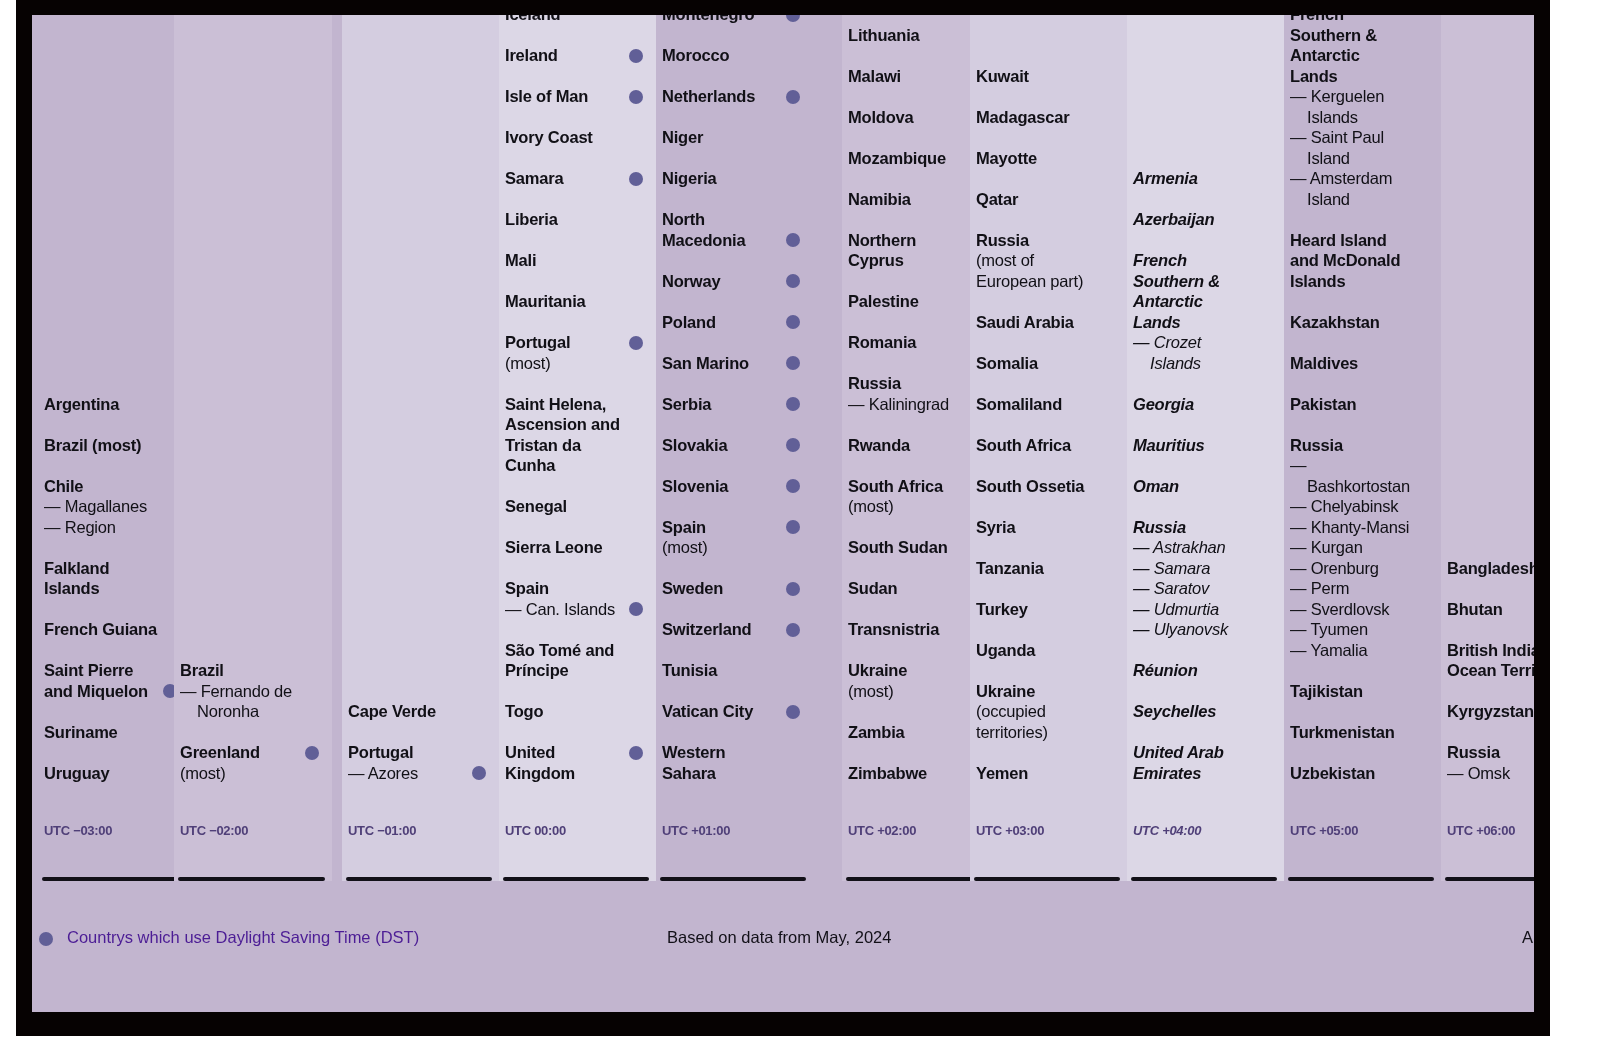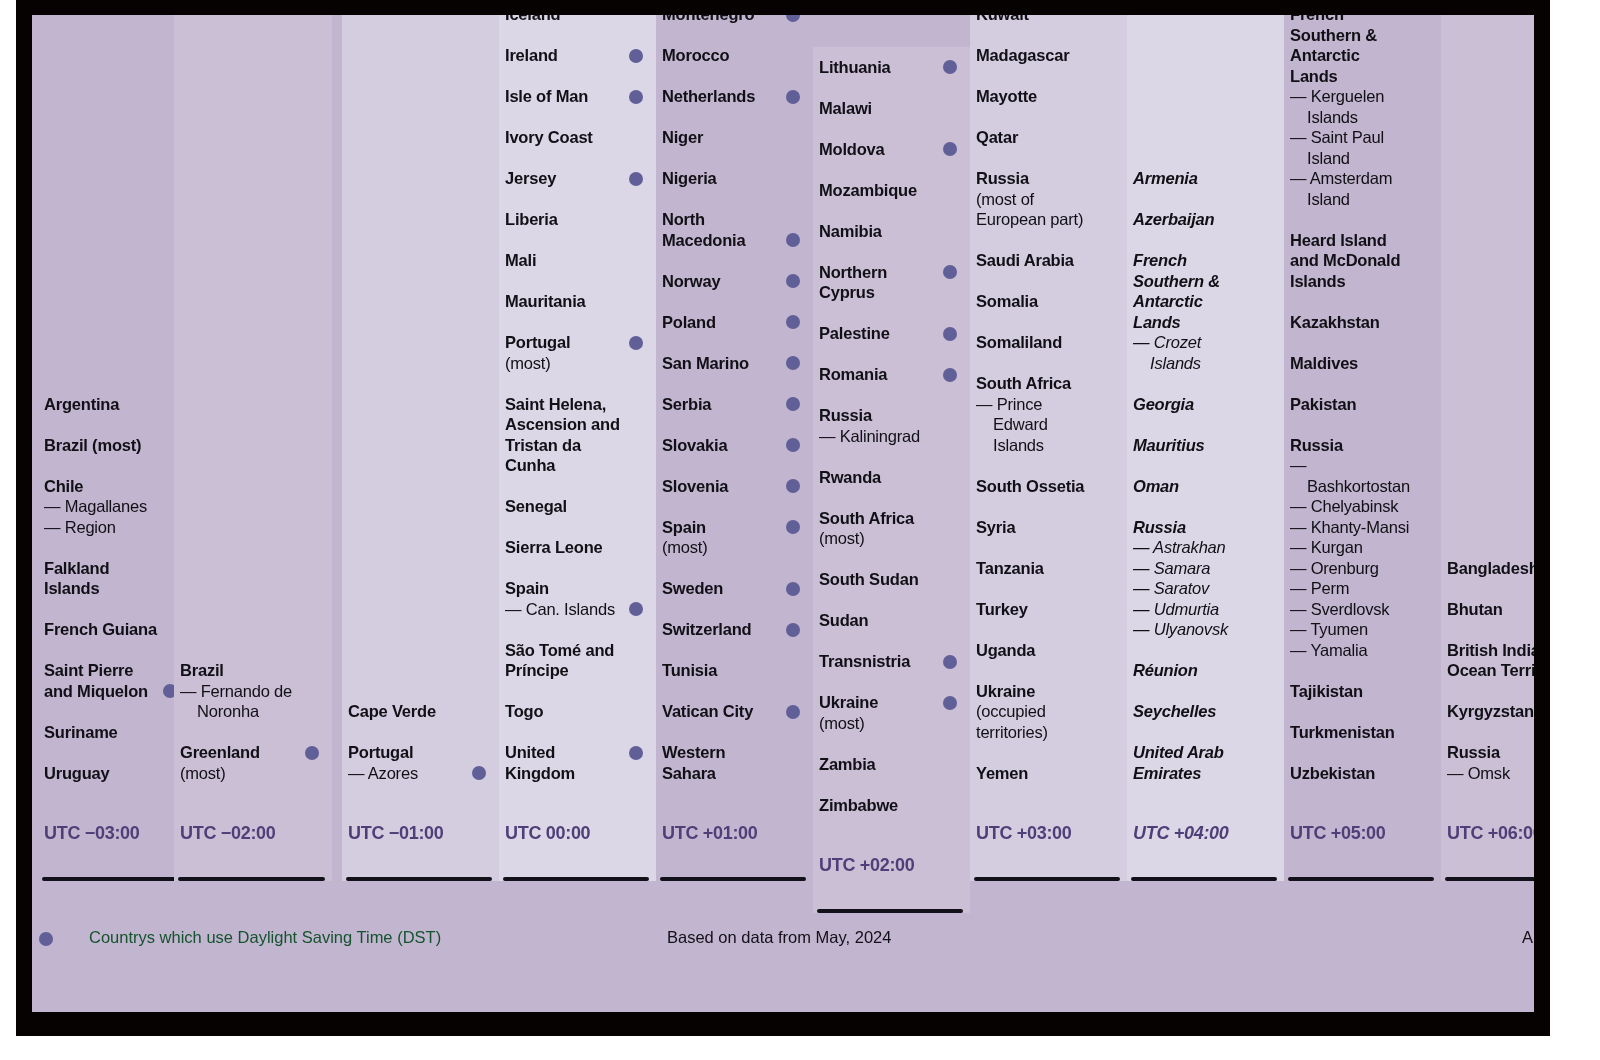--- a/index.html
+++ b/index.html
@@ -11,24 +11,24 @@
   .frame-right { position:absolute; left:1534px; top:8px; width:16px; height:1028px; background:#060202; }
   .frame-bottom { position:absolute; left:24px; top:1012px; width:1526px; height:24px; background:#060202; }
   .canvas { position:absolute; left:32px; top:15px; width:1502px; height:997px; background:#c2b5cf; overflow:hidden; }
   .col { position:absolute; top:0; height:866px; }
   .col-items { position:absolute; left:0; right:0; bottom:98px; display:flex; flex-direction:column; justify-content:flex-end; }
   .item { position:relative; padding:0 30px 0 6px; margin-top:20.5px; line-height:20.5px; font-size:16.5px; color:#111016; }
   .item .name { font-weight:bold; display:block; letter-spacing:-0.2px; }
   .item .sub { display:block; font-weight:normal; letter-spacing:-0.2px; }
   .item .sub.indent { padding-left:17px; text-indent:-17px; }
   .dot { position:absolute; right:13px; width:14px; height:14px; border-radius:50%; background:#615f97; }
-  .utc { position:absolute; left:6px; top:808px; font-size:18px; font-weight:bold; color:#4f3f78; letter-spacing:-0.3px; white-space:nowrap; }
+  .utc { position:absolute; left:6px; top:808px; font-size:13px; font-weight:bold; color:#4f3f78; letter-spacing:-0.3px; white-space:nowrap; }
   .rule { position:absolute; left:4px; right:7px; top:862px; height:4px; border-radius:2px; background:#121018; }
   .legend-dot { position:absolute; left:7px; top:917px; width:14px; height:14px; border-radius:50%; background:#615f97; }
-  .legend-text { position:absolute; left:57px; top:913px; font-size:16.5px; color:#14532d; white-space:nowrap; }
+  .legend-text { position:absolute; left:35px; top:913px; font-size:16.5px; color:#4c1d95; white-space:nowrap; }
   .source-text { position:absolute; left:635px; top:913px; font-size:16.5px; font-weight:normal; color:#121018; white-space:nowrap; }
   .clip-text { position:absolute; left:1490px; top:913px; font-size:16.5px; color:#121018; white-space:nowrap; }
 </style>
 </head>
 <body>
 
 <div class="frame-top-cap"></div>
 <div class="frame-top"></div>
 <div class="frame-left"></div>
 <div class="frame-right"></div>
@@ -108,21 +108,21 @@
             <span class="dot" style="top: 3.5px;"></span>
           </div>
           <div class="item">
             <span class="name">Isle of Man</span>
             <span class="dot" style="top: 3.5px;"></span>
           </div>
           <div class="item">
             <span class="name">Ivory Coast</span>
           </div>
           <div class="item">
-            <span class="name">Jersey</span>
+            <span class="name">Samara</span>
             <span class="dot" style="top: 3.5px;"></span>
           </div>
           <div class="item">
             <span class="name">Liberia</span>
           </div>
           <div class="item">
             <span class="name">Mali</span>
           </div>
           <div class="item">
             <span class="name">Mauritania</span>
@@ -227,21 +227,21 @@
             <span class="name">Vatican City</span>
             <span class="dot" style="top: 3.5px;"></span>
           </div>
           <div class="item">
             <span class="name">Western Sahara</span>
           </div>
         </div>
         <div class="utc">UTC +01:00</div>
         <div class="rule"></div>
       </div>
-      <div class="col" style="left: 781px; width: 157px; background: linear-gradient(90deg, rgb(203, 191, 214), rgb(203, 191, 214)); margin-top: 32px;">
+      <div class="col" style="left: 810px; width: 157px; background: linear-gradient(90deg, rgb(203, 191, 214), rgb(203, 191, 214));">
         <div class="col-items">
           <div class="item">
             <span class="name">Lithuania</span>
             <span class="dot" style="top: 3.5px;"></span>
           </div>
           <div class="item">
             <span class="name">Malawi</span>
           </div>
           <div class="item">
             <span class="name">Moldova</span>
@@ -323,21 +323,20 @@
             <span class="name">Saudi Arabia</span>
           </div>
           <div class="item">
             <span class="name">Somalia</span>
           </div>
           <div class="item">
             <span class="name">Somaliland</span>
           </div>
           <div class="item">
             <span class="name">South Africa</span>
-            <span class="sub indent">— Prince Edward Islands</span>
           </div>
           <div class="item">
             <span class="name">South Ossetia</span>
           </div>
           <div class="item">
             <span class="name">Syria</span>
           </div>
           <div class="item">
             <span class="name">Tanzania</span>
           </div>

